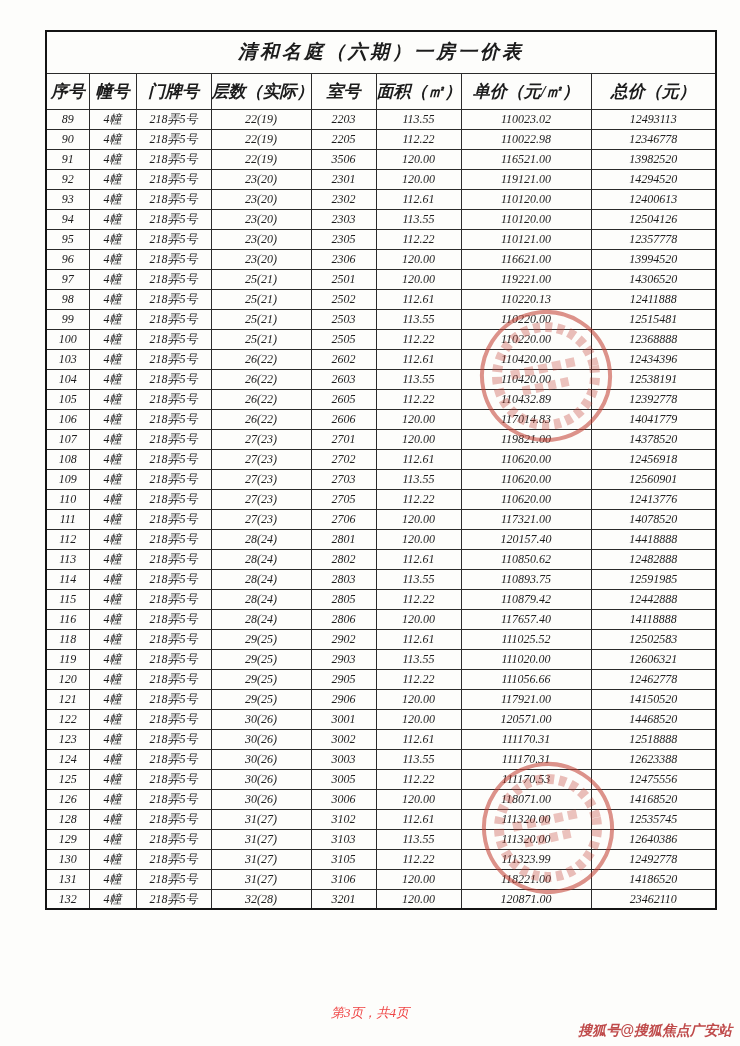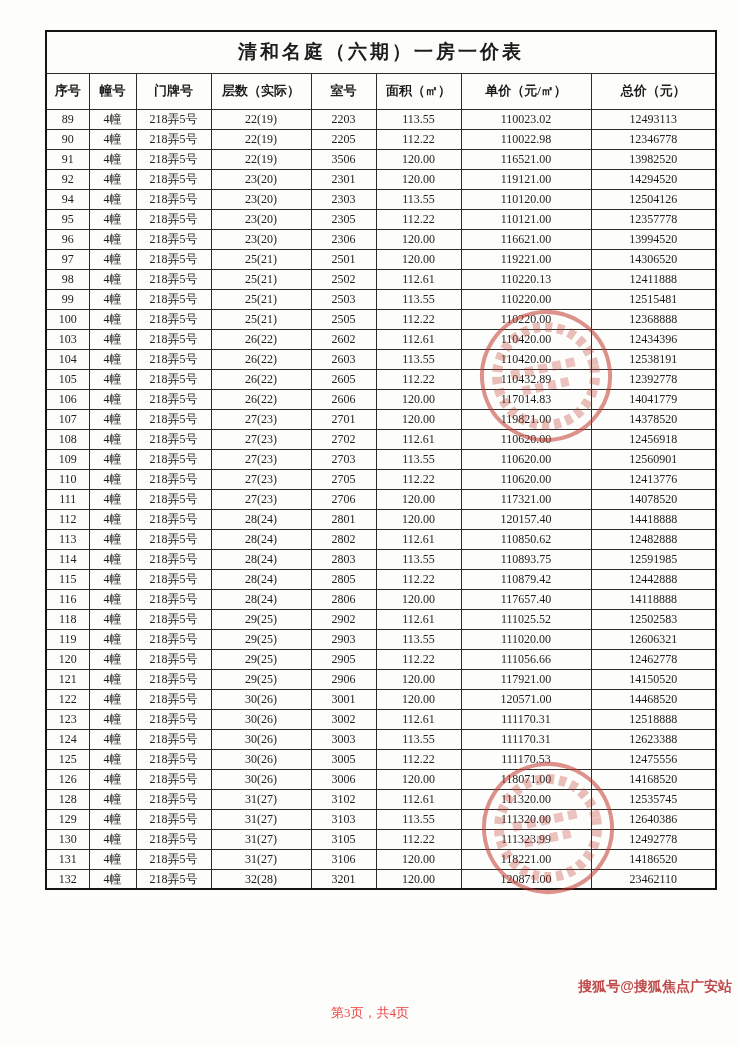--- a/index.html
+++ b/index.html
@@ -5,20 +5,21 @@
   * { margin: 0; padding: 0; box-sizing: border-box; }
   html, body { background: #ffffff; }
   .page {
     position: relative;
     width: 740px;
     height: 1046px;
     background: #fdfdfb;
     font-family: "Liberation Serif", "DejaVu Serif", serif;
     color: #1c1c1c;
     overflow: hidden;
+    font-style: italic;
   }
   .frame {
     position: absolute;
     left: 45px;
     top: 30px;
     width: 670px;
   }
   .price-table {
     width: 670px;
     border-collapse: collapse;
@@ -33,41 +34,41 @@
   }
   .price-table { border: 2px solid #141414; }
   .title-cell {
     height: 42px;
     font-size: 19px;
     font-weight: bold;
     letter-spacing: 3px;
   }
   .header-row th {
     height: 36px;
-    font-size: 13px;
+    font-size: 17px;
     font-weight: bold;
   }
   .price-table td {
     height: 20px;
     font-size: 12px;
     padding: 0 2px;
     line-height: 18px;
   }
   .footer {
     position: absolute;
     top: 1004px;
     left: 0;
     width: 100%;
     text-align: center;
     font-size: 13px;
     color: #ef4444;
   }
   .watermark {
     position: absolute;
-    top: 978px;
+    top: 1022px;
     right: 8px;
     font-size: 14px;
     font-weight: 700;
     font-family: "Liberation Sans", "DejaVu Sans", sans-serif;
     color: var(--watermark-red, #bf4a4a);
   }
   .seal {
     position: absolute;
     width: 140px;
     height: 140px;
@@ -148,20 +149,30 @@
             <td>92</td>
             <td>4幢</td>
             <td>218弄5号</td>
             <td>23(20)</td>
             <td>2301</td>
             <td>120.00</td>
             <td>119121.00</td>
             <td>14294520</td>
           </tr>
           <tr>
+            <td>93</td>
+            <td>4幢</td>
+            <td>218弄5号</td>
+            <td>23(20)</td>
+            <td>2302</td>
+            <td>112.61</td>
+            <td>110120.00</td>
+            <td>12400613</td>
+          </tr>
+          <tr>
             <td>94</td>
             <td>4幢</td>
             <td>218弄5号</td>
             <td>23(20)</td>
             <td>2303</td>
             <td>113.55</td>
             <td>110120.00</td>
             <td>12504126</td>
           </tr>
           <tr>

